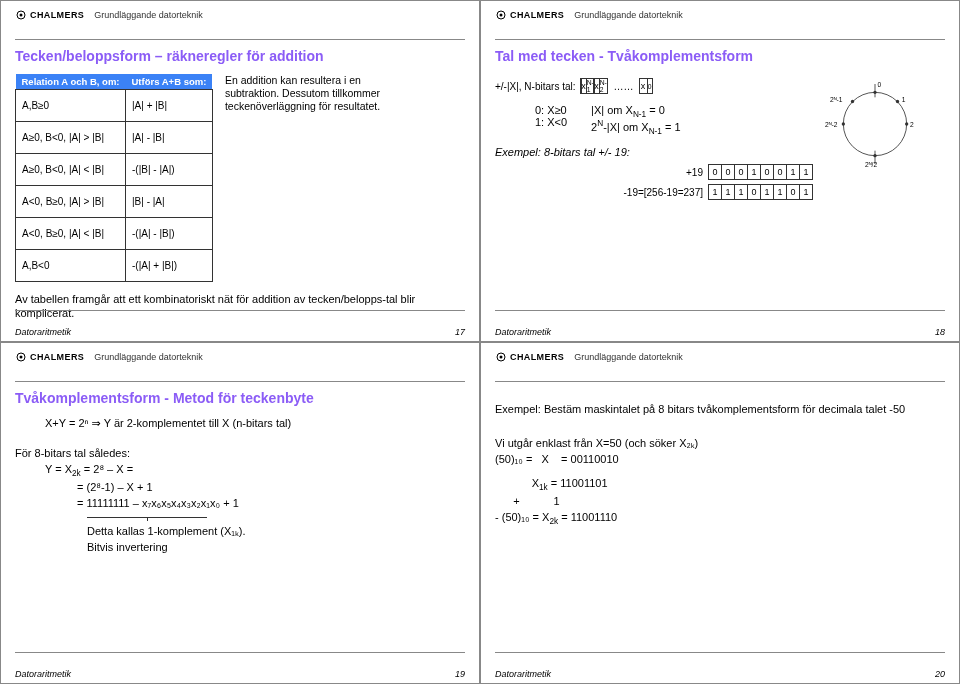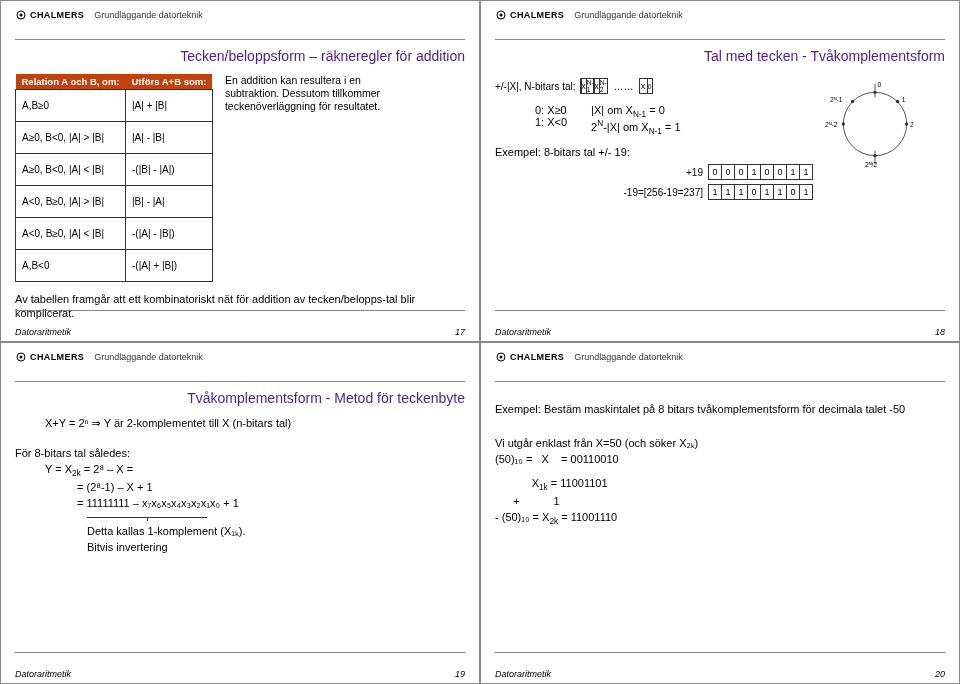--- a/index.html
+++ b/index.html
@@ -35,34 +35,34 @@
   .logo {
     display: flex;
     align-items: center;
     gap: 3px;
     font-weight: bold;
     font-size: 9px;
     letter-spacing: 0.4px;
   }
   .gear { width:12px; height:12px; }
   .course { font-size: 9px; color: #333; }
-  .title { color: #4c1d95; font-size: 14px; font-weight: normal; margin: 6px 0 10px 0; text-align: right; }
+  .title { color: #8b5cf6; font-size: 14px; font-weight: bold; margin: 6px 0 10px 0; }
   .footer {
     position: absolute; bottom: 4px; left: 14px; right: 14px;
     display: flex; justify-content: space-between;
     font-size: 9px; font-style: italic;
     border-top: 1px solid #888; padding-top: 16px;
   }
   table.rules {
     border-collapse: collapse;
     font-size: 10px;
     margin-bottom: 6px;
   }
   table.rules th {
-    background: #c2410c; color: #fff; padding: 2px 6px; font-weight: bold;
+    background: #3b82f6; color: #fff; padding: 2px 6px; font-weight: bold;
     text-align: left; font-size: 9.5px;
   }
   table.rules td {
     border: 1px solid #333; padding: 10px 6px; text-align: left;
   }
   .row1 { display:flex; gap:12px; align-items:flex-start; }
   .note { font-size: 10.5px; line-height: 1.25; max-width: 170px; }
   .para { font-size: 11px; margin-top: 4px; line-height: 1.3; }
   sub { font-size: 0.75em; }
   sup { font-size: 0.75em; }
@@ -194,21 +194,21 @@
           <div>
             <div>0: X≥0</div>
             <div>1: X&lt;0</div>
           </div>
           <div>
             <div><span>|X| om X</span><sub>N-1</sub><span> = 0</span></div>
             <div><span>2</span><sup>N</sup><span>-|X| om X</span><sub>N-1</sub><span> = 1</span></div>
           </div>
         </div>
 
-        <div style="margin-top:6px;">Exempel: 8-bitars tal +/- 19:</div>
+        <div style="margin-top:6px;font-style:italic;">Exempel: 8-bitars tal +/- 19:</div>
 
         <div class="labelrow" style="justify-content:flex-end; margin-top:6px;">
           <span style="width:110px; text-align:right;">+19</span>
           <div class="bits">
             <span>0</span>
             <span>0</span>
             <span>0</span>
             <span>1</span>
             <span>0</span>
             <span>0</span>

